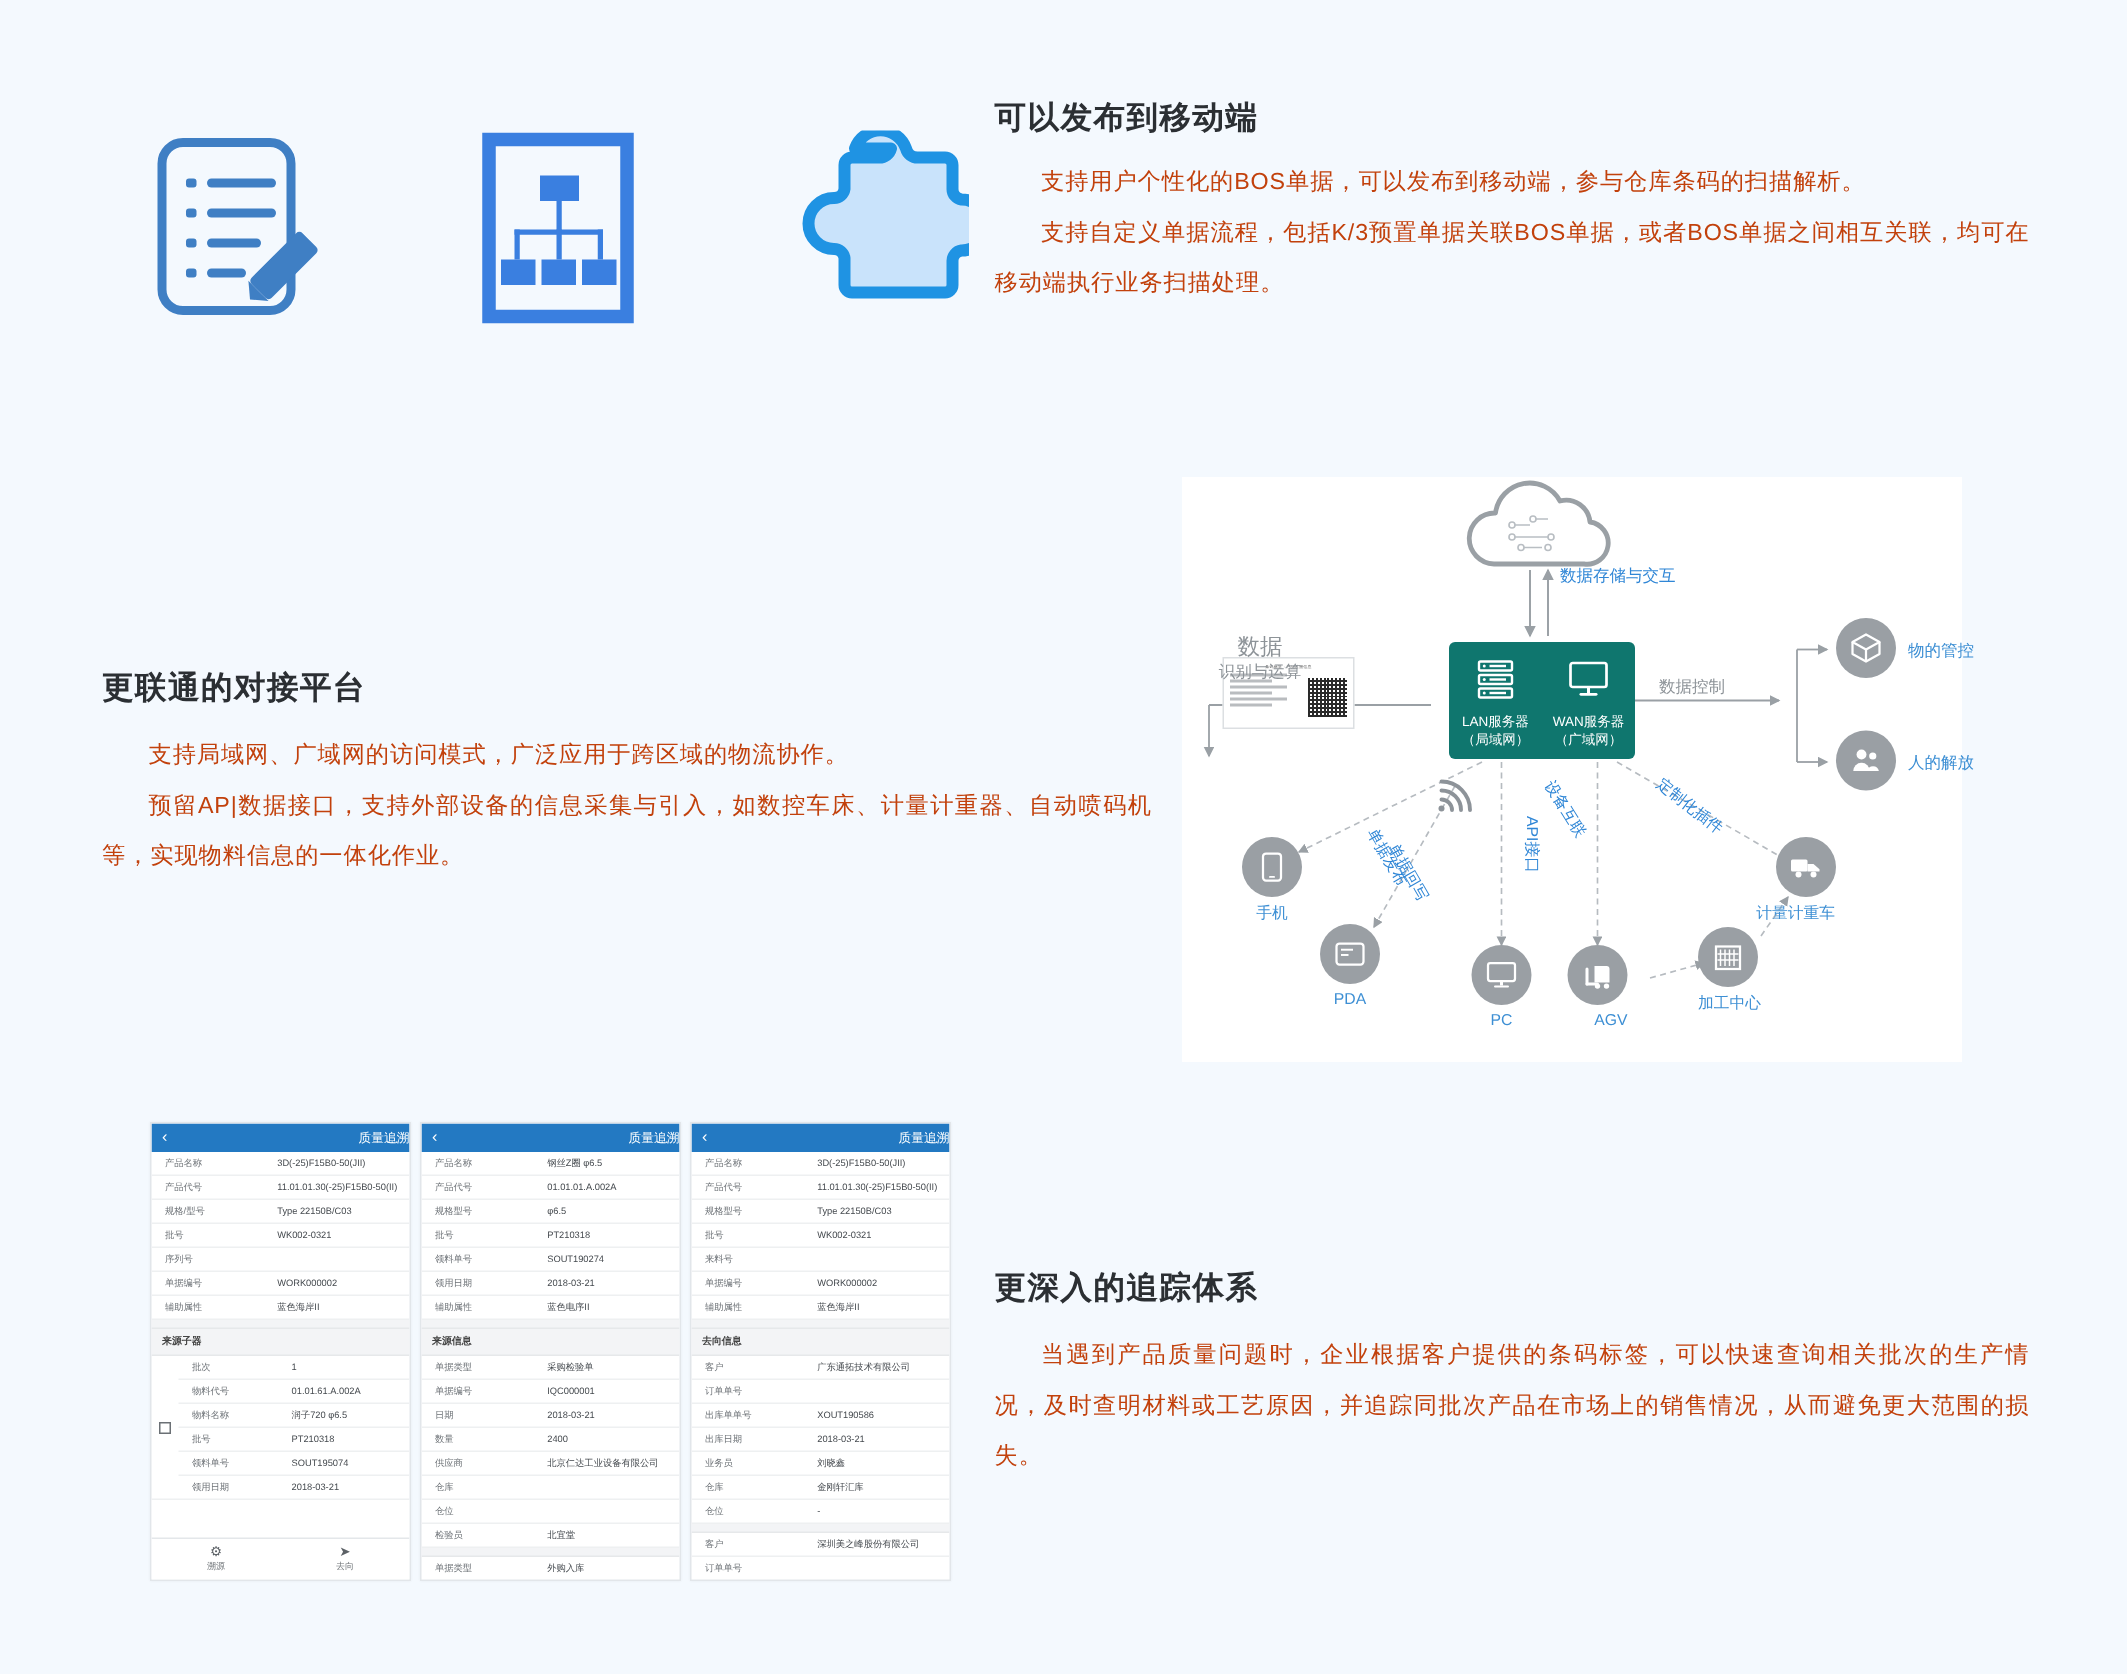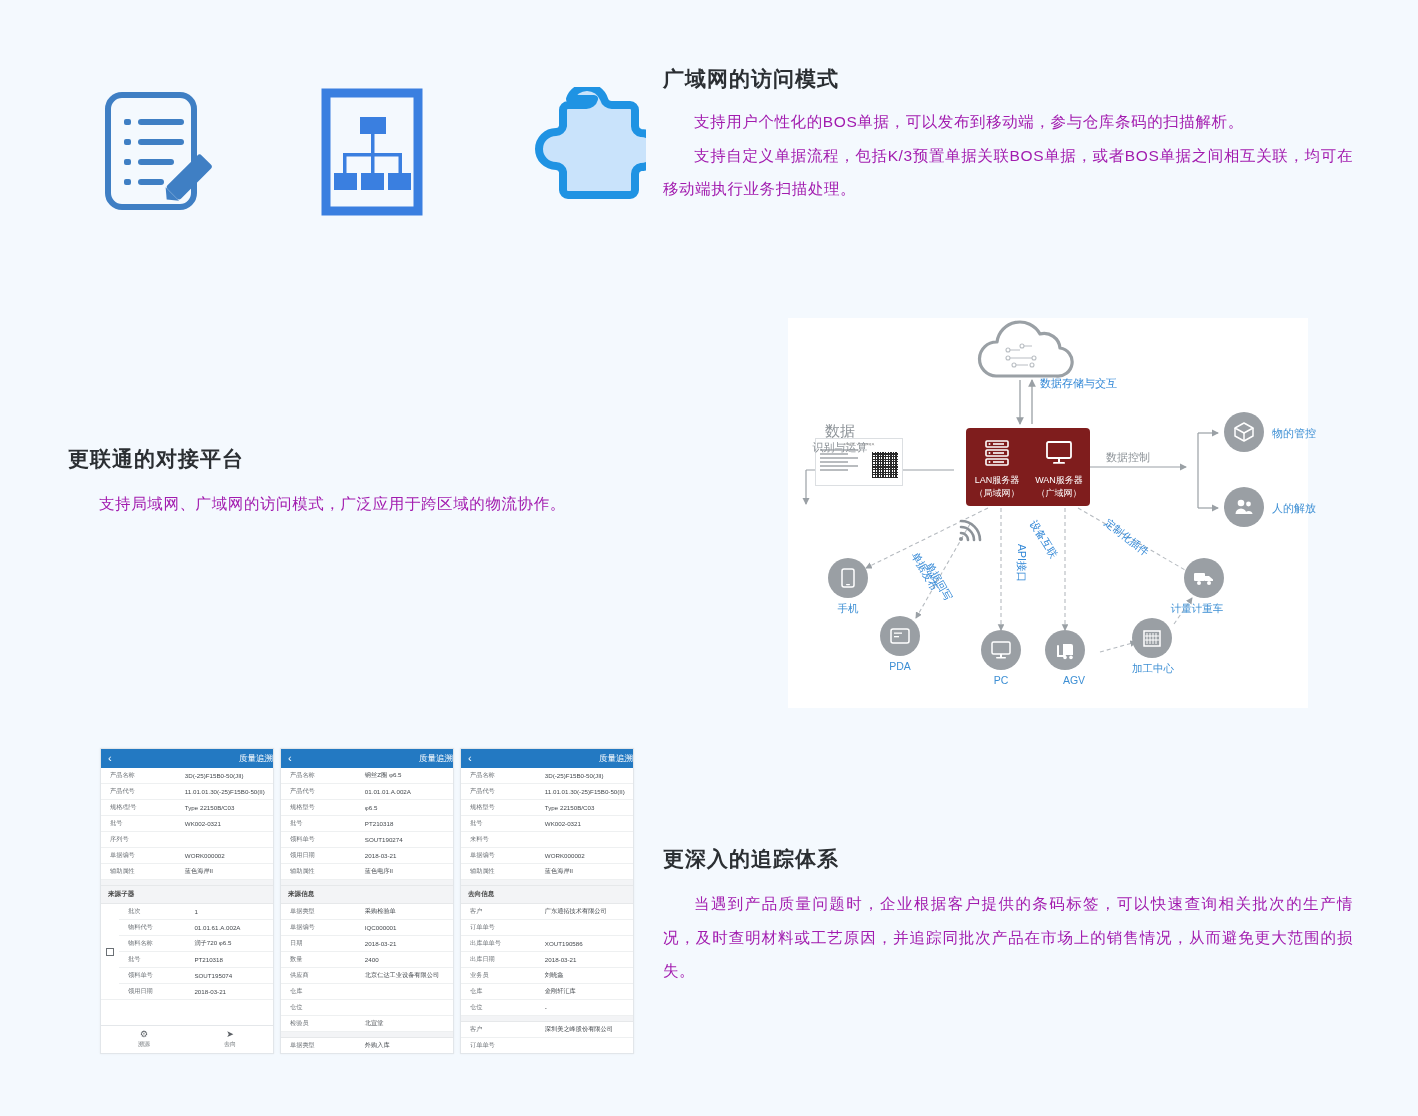--- a/index.html
+++ b/index.html
@@ -10,21 +10,21 @@
     overflow: hidden;
   }
   .page { position: relative; width: 1418px; height: 1116px; }
 
   
   .sec-title {
     font-size: 21px; font-weight: bold; color: #2b2f33;
     letter-spacing: 1px; line-height: 1.2;
   }
   .sec-para {
-    font-size: 15.5px; color: #a21caf; line-height: 2.15;
+    font-size: 15.5px; color: #c2410c; line-height: 2.15;
     letter-spacing: 0.6px; text-align: justify;
   }
   .sec-para p { text-indent: 2em; }
 
   
   .icons-row { position: absolute; left: 90px; top: 78px; display: flex; gap: 72px; }
   .icon-box { width: 140px; height: 150px; display: flex; align-items: center; justify-content: center; }
 
   .block-logic { position: absolute; left: 663px; top: 66px; width: 690px; }
   .block-logic .sec-title { margin-bottom: 14px; }
@@ -47,21 +47,21 @@
   .node-circle {
     position: absolute; width: 40px; height: 40px; border-radius: 50%;
     background: #9a9fa4; display: flex; align-items: center; justify-content: center;
   }
   .node-cap {
     position: absolute; font-size: 10.5px; color: #3d8fd4; white-space: nowrap;
     text-align: center;
   }
   .server-box {
     position: absolute; left: 178px; top: 110px; width: 124px; height: 78px;
-    background: #7f1d1d; border-radius: 4px;
+    background: #0f766e; border-radius: 4px;
     display: flex; justify-content: space-around; align-items: center; padding-top: 4px;
   }
   .server-half { width: 50%; text-align: center; color: #fff; }
   .server-half .lbl { font-size: 9px; line-height: 1.35; margin-top: 3px; }
   .rot { transform-origin: left top; }
 
   
   .label-card {
     position: absolute; left: 27px; top: 120px; width: 88px; height: 48px;
     background: #fff; border: 1px solid #dcdfe2; padding: 3px 4px;
@@ -170,31 +170,32 @@
     </div>
 
     <div class="icon-box">
       <svg width="124" height="132" viewBox="0 0 124 132">
         <path d="M48 12 a18 18 0 0 1 34 0 a8 8 0 0 0 8 6 h18 a5 5 0 0 1 5 5 v16 a7 7 0 0 0 6 7 a17 17 0 0 1 0 34 a7 7 0 0 0 -6 7 v16 a5 5 0 0 1 -5 5 h-62 a5 5 0 0 1 -5 -5 v-18 a7 7 0 0 0 -7 -6 a17 17 0 0 1 0 -34 a7 7 0 0 0 7 -6 v-16 a5 5 0 0 1 5 -5 h18 a8 8 0 0 0 8 -6 z" fill="#c9e3fb" stroke="#1f93e3" stroke-width="8" stroke-linejoin="round"></path>
       </svg>
     </div>
   </div>
 
   <div class="block-logic">
-    <div class="sec-title">广域网的访问模式</div>
+    <div class="sec-title">可以发布到移动端</div>
     <div class="sec-para">
       <p>支持用户个性化的BOS单据，可以发布到移动端，参与仓库条码的扫描解析。</p>
       <p>支持自定义单据流程，包括K/3预置单据关联BOS单据，或者BOS单据之间相互关联，均可在移动端执行业务扫描处理。</p>
     </div>
   </div>
 
   <div class="block-platform">
     <div class="sec-title">更联通的对接平台</div>
     <div class="sec-para">
       <p>支持局域网、广域网的访问模式，广泛应用于跨区域的物流协作。</p>
+      <p>预留AP|数据接口，支持外部设备的信息采集与引入，如数控车床、计量计重器、自动喷码机等，实现物料信息的一体化作业。</p>
     </div>
   </div>
 
   <div class="block-track">
     <div class="sec-title">更深入的追踪体系</div>
     <div class="sec-para">
       <p>当遇到产品质量问题时，企业根据客户提供的条码标签，可以快速查询相关批次的生产情况，及时查明材料或工艺原因，并追踪同批次产品在市场上的销售情况，从而避免更大范围的损失。</p>
     </div>
   </div>
 

